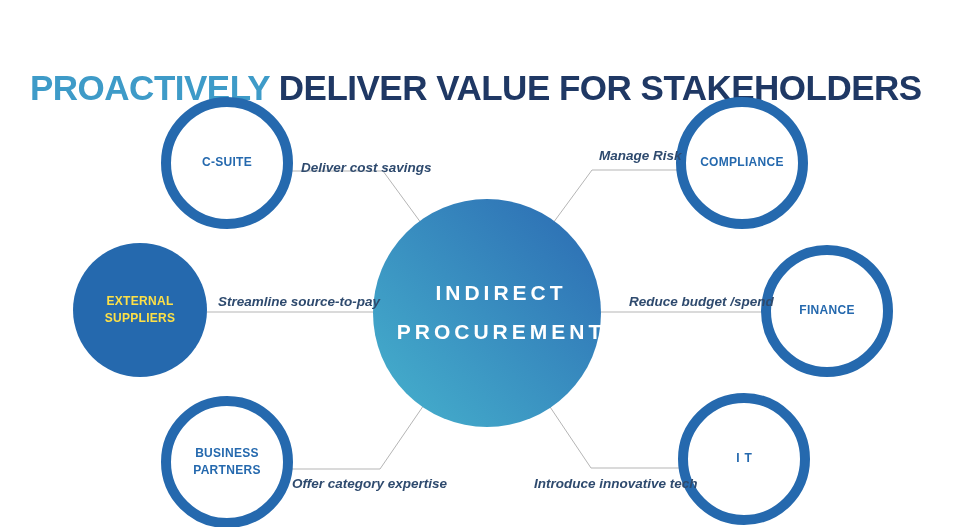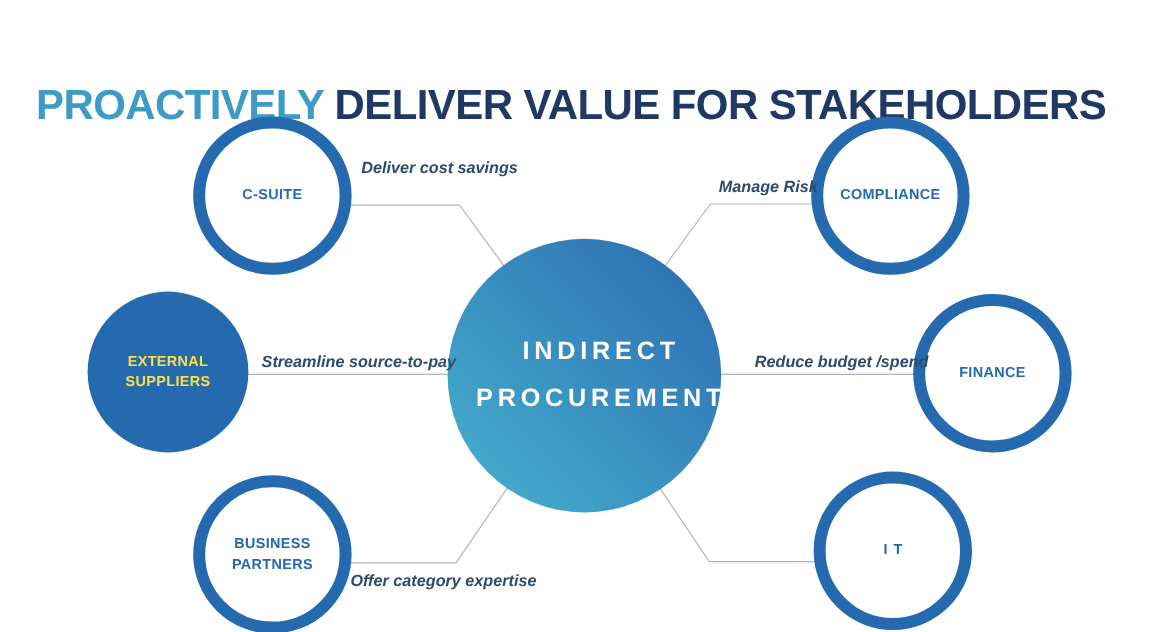--- a/index.html
+++ b/index.html
@@ -92,21 +92,21 @@
 
   .edge-label {
     position: absolute;
     font-size: 13.5px;
     font-style: italic;
     font-weight: 600;
     color: #2E4A6E;
     white-space: nowrap;
     z-index: 3;
   }
-  #edge-deliver    { left: 301px; top: 132px; }
+  #edge-deliver    { left: 301px; top: 160px; }
   #edge-manage     { left: 599px; top: 148px; }
   #edge-streamline { left: 218px; top: 294px; }
   #edge-reduce     { left: 629px; top: 294px; }
   #edge-offer      { left: 292px; top: 476px; text-align: center; }
   #edge-introduce  { left: 534px; top: 476px; }
 </style>
 </head>
 <body>
 
 <div class="canvas">
@@ -148,14 +148,15 @@
 
   <div class="node outline" id="node-it">
     <span class="node-label">IT</span>
   </div>
 
   <div class="edge-label" id="edge-deliver">Deliver cost savings</div>
   <div class="edge-label" id="edge-manage">Manage Risk</div>
   <div class="edge-label" id="edge-streamline">Streamline source-to-pay</div>
   <div class="edge-label" id="edge-reduce">Reduce budget /spend</div>
   <div class="edge-label" id="edge-offer">Offer category expertise</div>
+  <div class="edge-label" id="edge-introduce">Introduce innovative tech</div>
 
 </div>
 
 </body></html>

